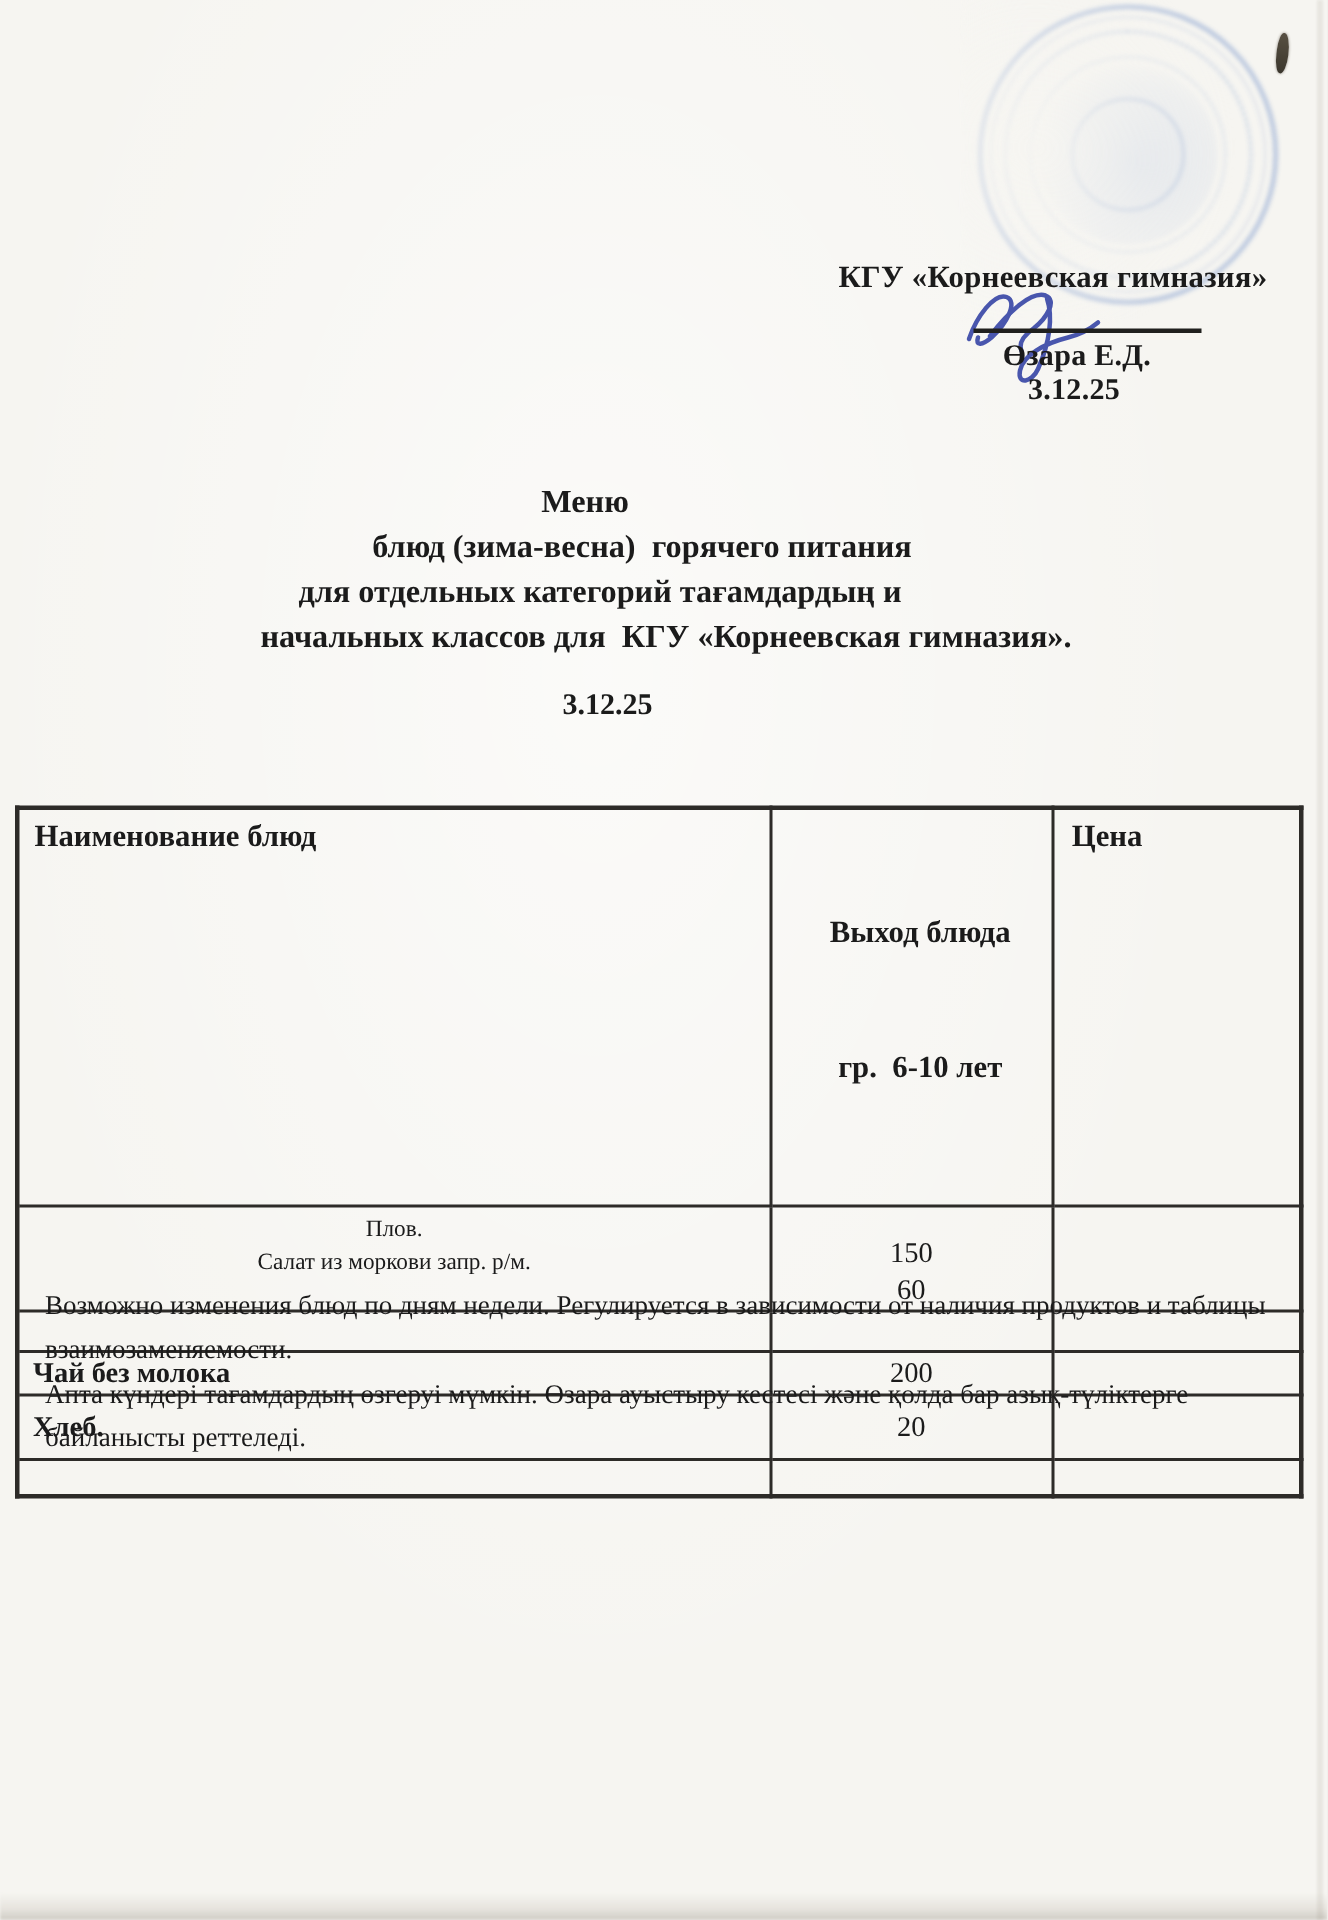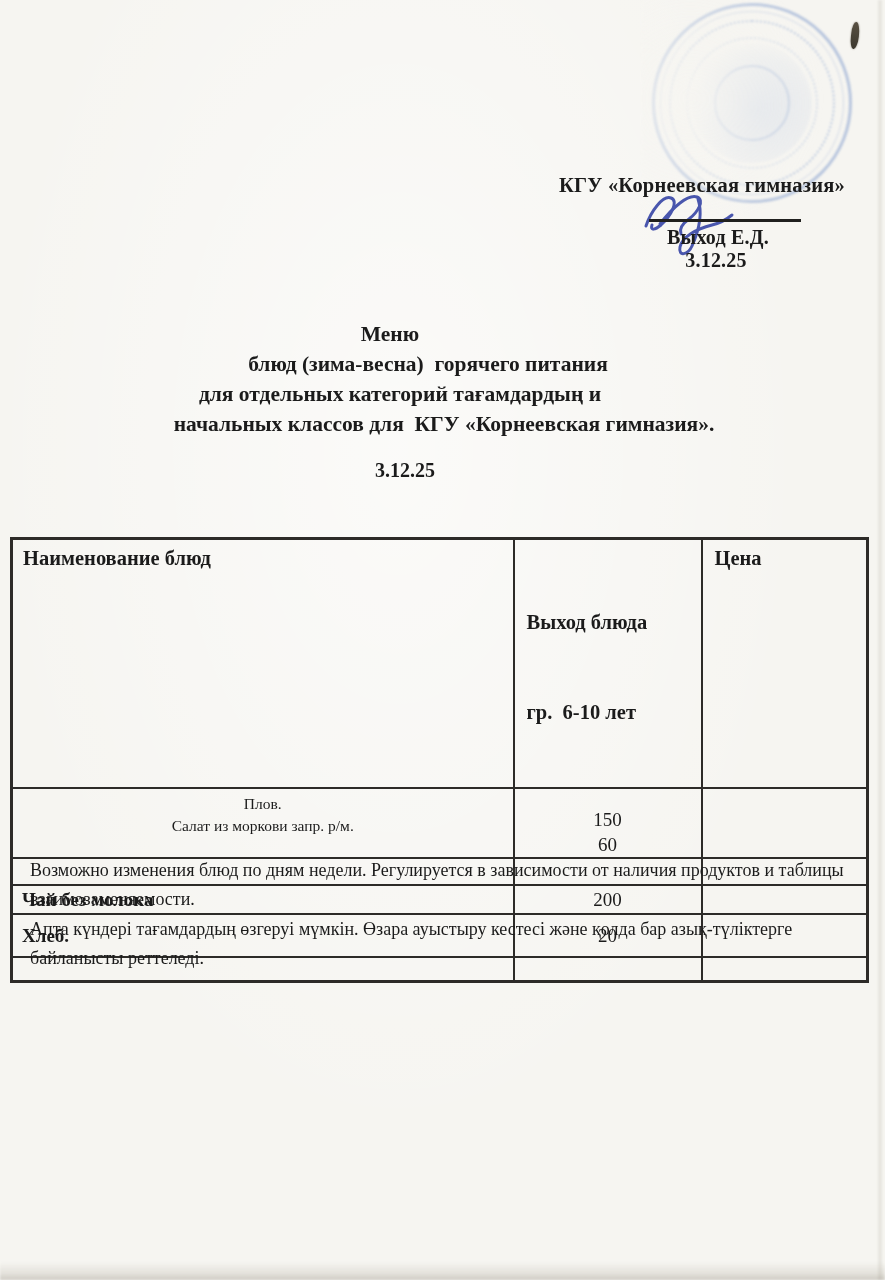--- a/index.html
+++ b/index.html
@@ -89,21 +89,21 @@
   .menu-table td { border: 2px solid #2d2b28; overflow: hidden; }
   .row-header { height: 111px; }
   .row-r1 { height: 53px; }
   .row-r2 { height: 27px; }
   .row-r3 { height: 29px; }
   .row-r4 { height: 43px; }
   .row-r5 { height: 24px; }
   .cell-top { vertical-align: top; }
   .hdr { font-weight: bold; font-size: 20.5px; }
   .hdr-name  { padding: 7px 8px 0 10px; }
-  .hdr-out   { padding: 7px 0 0 12px; line-height: 30px; white-space: pre-wrap; }
+  .hdr-out   { padding: 7px 0 16px 12px; line-height: 30px; white-space: pre-wrap; text-align: center; }
   .hdr-price { padding: 7px 0 0 12px; }
   .dish-center { text-align: center; padding-top: 4px; font-size: 15.5px; line-height: 22px; }
   .out-center  { text-align: center; font-size: 19px; }
   .out-two     { padding-top: 18px; line-height: 25px; }
   .dish-left   { font-weight: bold; font-size: 19px; padding-left: 9px; vertical-align: middle; margin-top: 21px; }
   .v-mid { vertical-align: middle; }
 
   
   .notes { position: absolute; left: 30px; top: 856px; width: 832px; font-size: 18px; line-height: 29px; }
   .notes p { margin: 0; }
@@ -130,21 +130,21 @@
 
   <svg class="signature-svg" width="160" height="80" viewBox="0 0 160 80">
     <g fill="none" stroke="#3b49a8" stroke-width="3" stroke-linecap="round" opacity="0.92">
       <path d="M10,42 C15,27 27,11 35,14 C43,17 35,32 25,41 C19,46 14,47 16,41"></path>
       <path d="M24,40 C37,23 52,10 61,13 C69,16 62,28 53,35 C46,40 43,45 45,50"></path>
       <path d="M62,15 C66,27 64,44 56,62 C52,71 42,73 44,63 C46,53 60,45 76,41 C84,39 90,36 96,31"></path>
     </g>
   </svg>
   <div class="sig-rule"></div>
 
-  <div class="appr-line appr-name">Выход Е.Д.</div>
+  <div class="appr-line appr-name">Өзара Е.Д.</div>
   <div class="appr-line appr-date">3.12.25</div>
 
   <div class="title-line title-l1">Меню</div>
   <div class="title-line title-l2">блюд (зима-весна)  горячего питания</div>
   <div class="title-line title-l3">для отдельных категорий тағамдардың и</div>
   <div class="title-line title-l4">начальных классов для  КГУ «Корнеевская гимназия».</div>
   <div class="title-date">3.12.25</div>
 
   <table class="menu-table">
     <colgroup>

